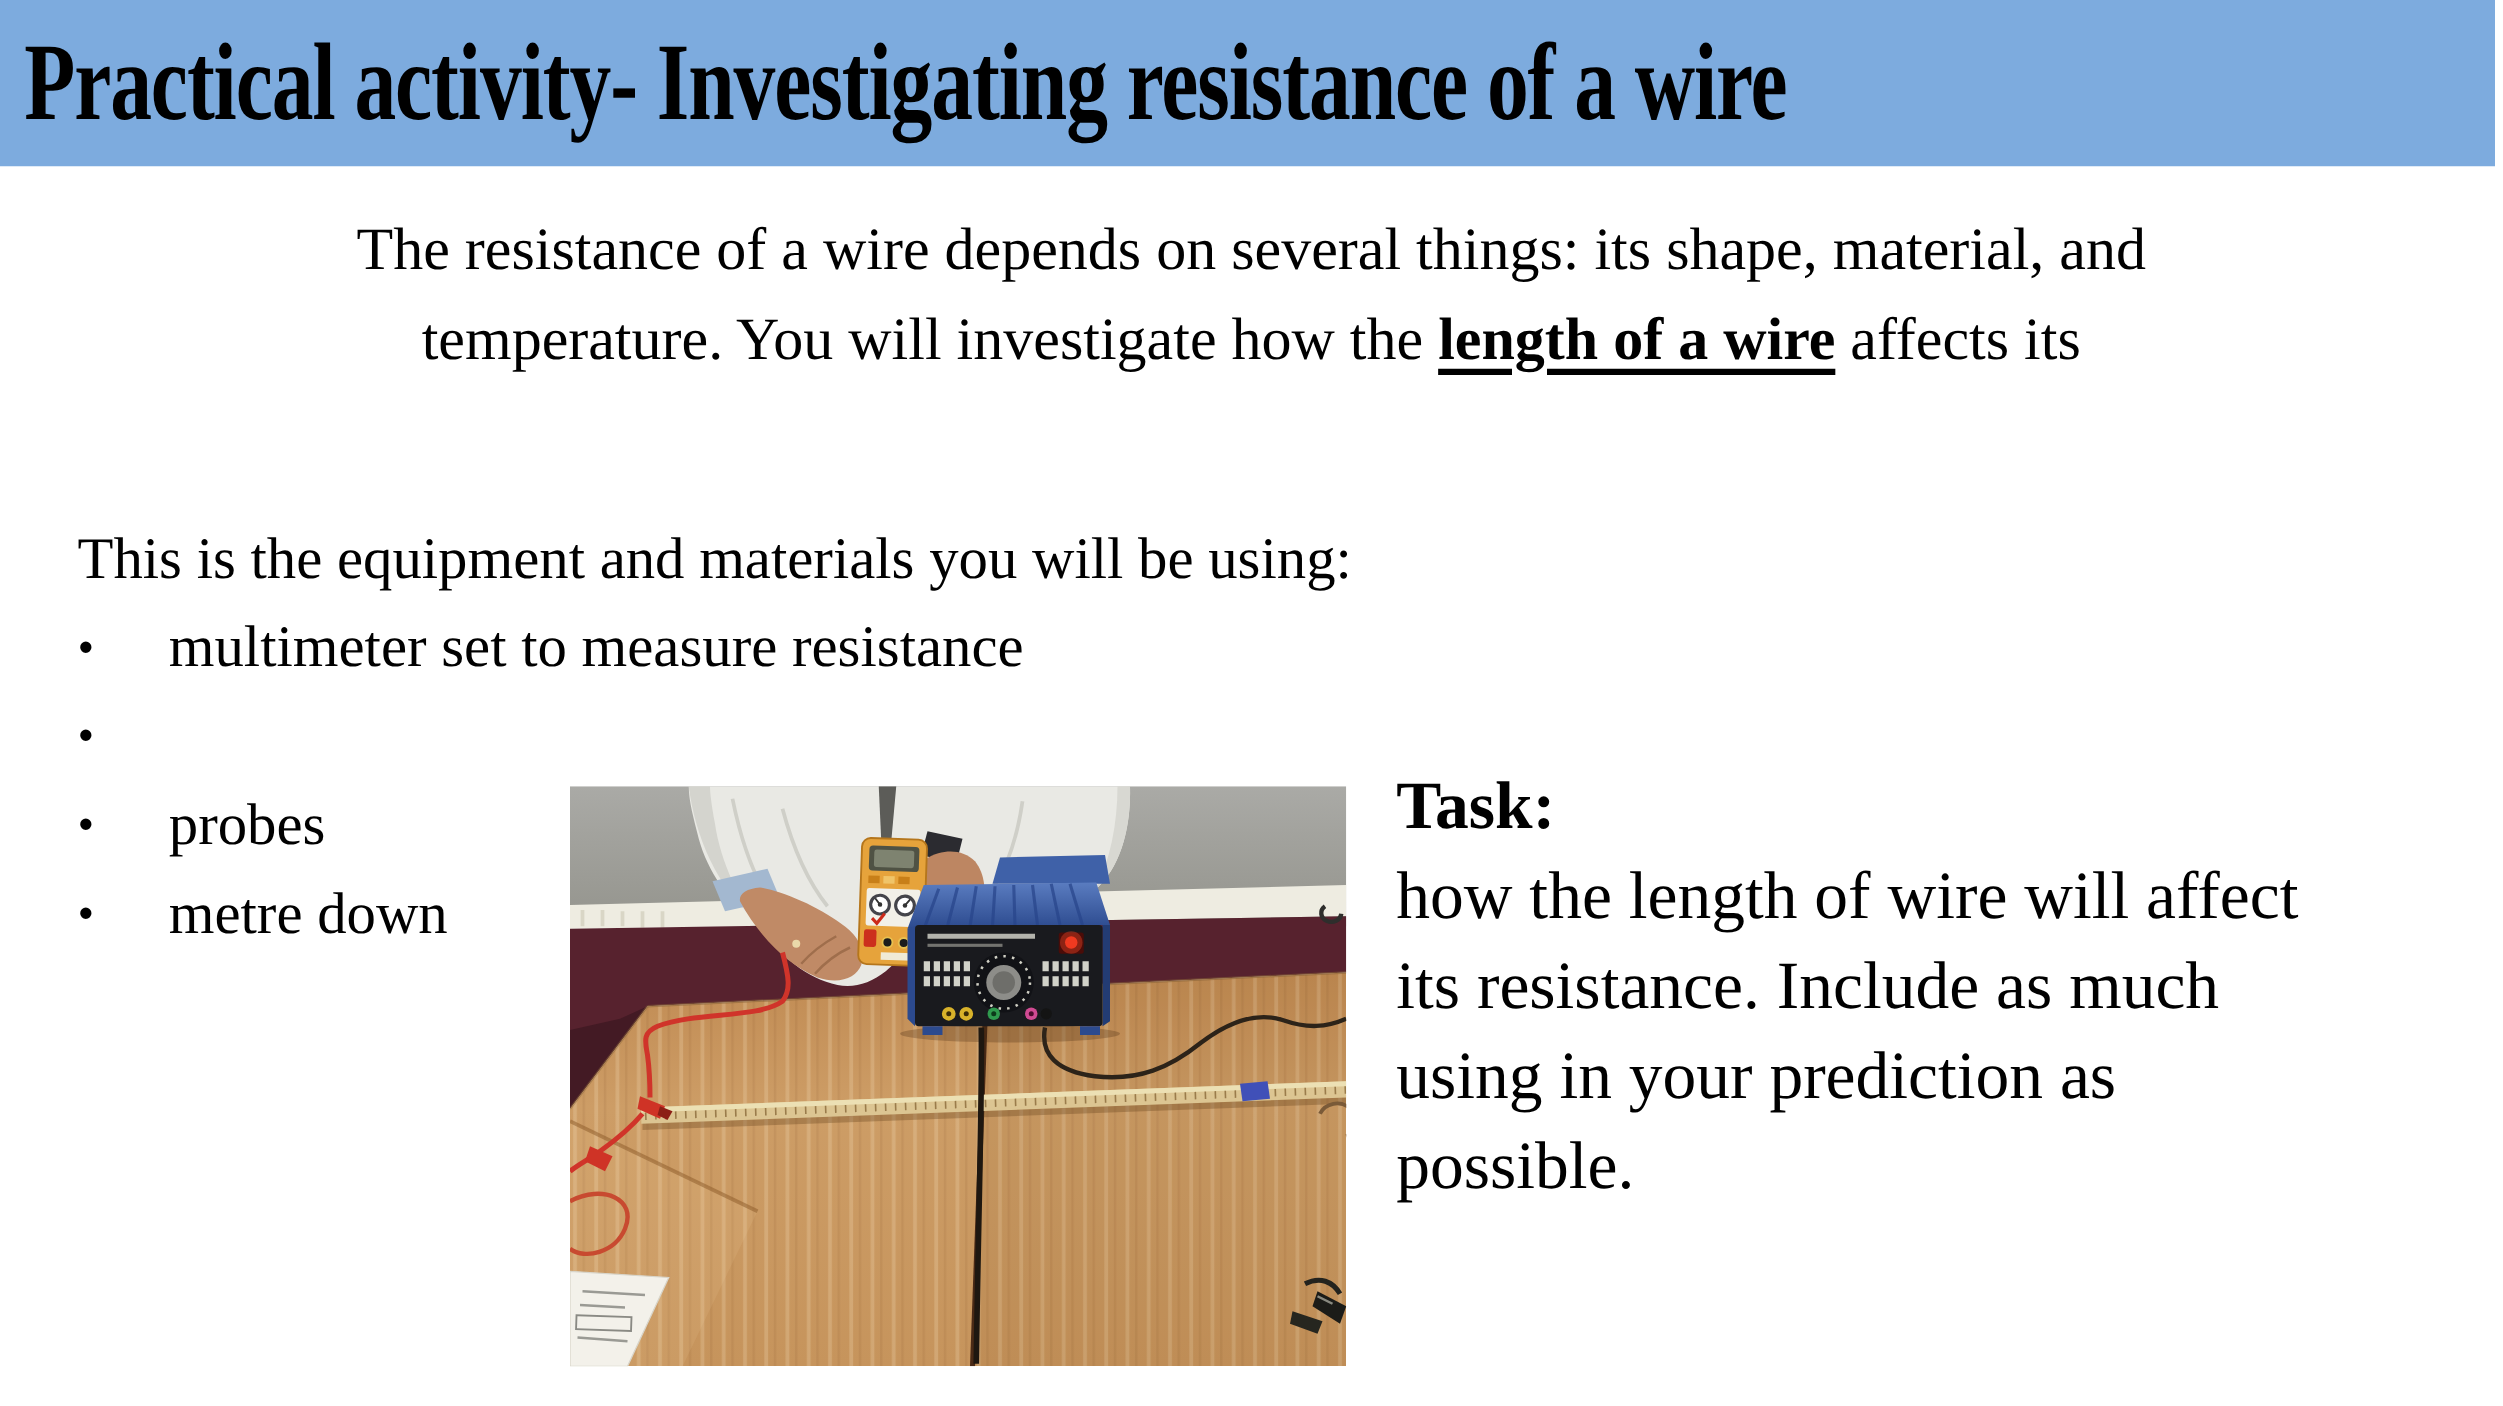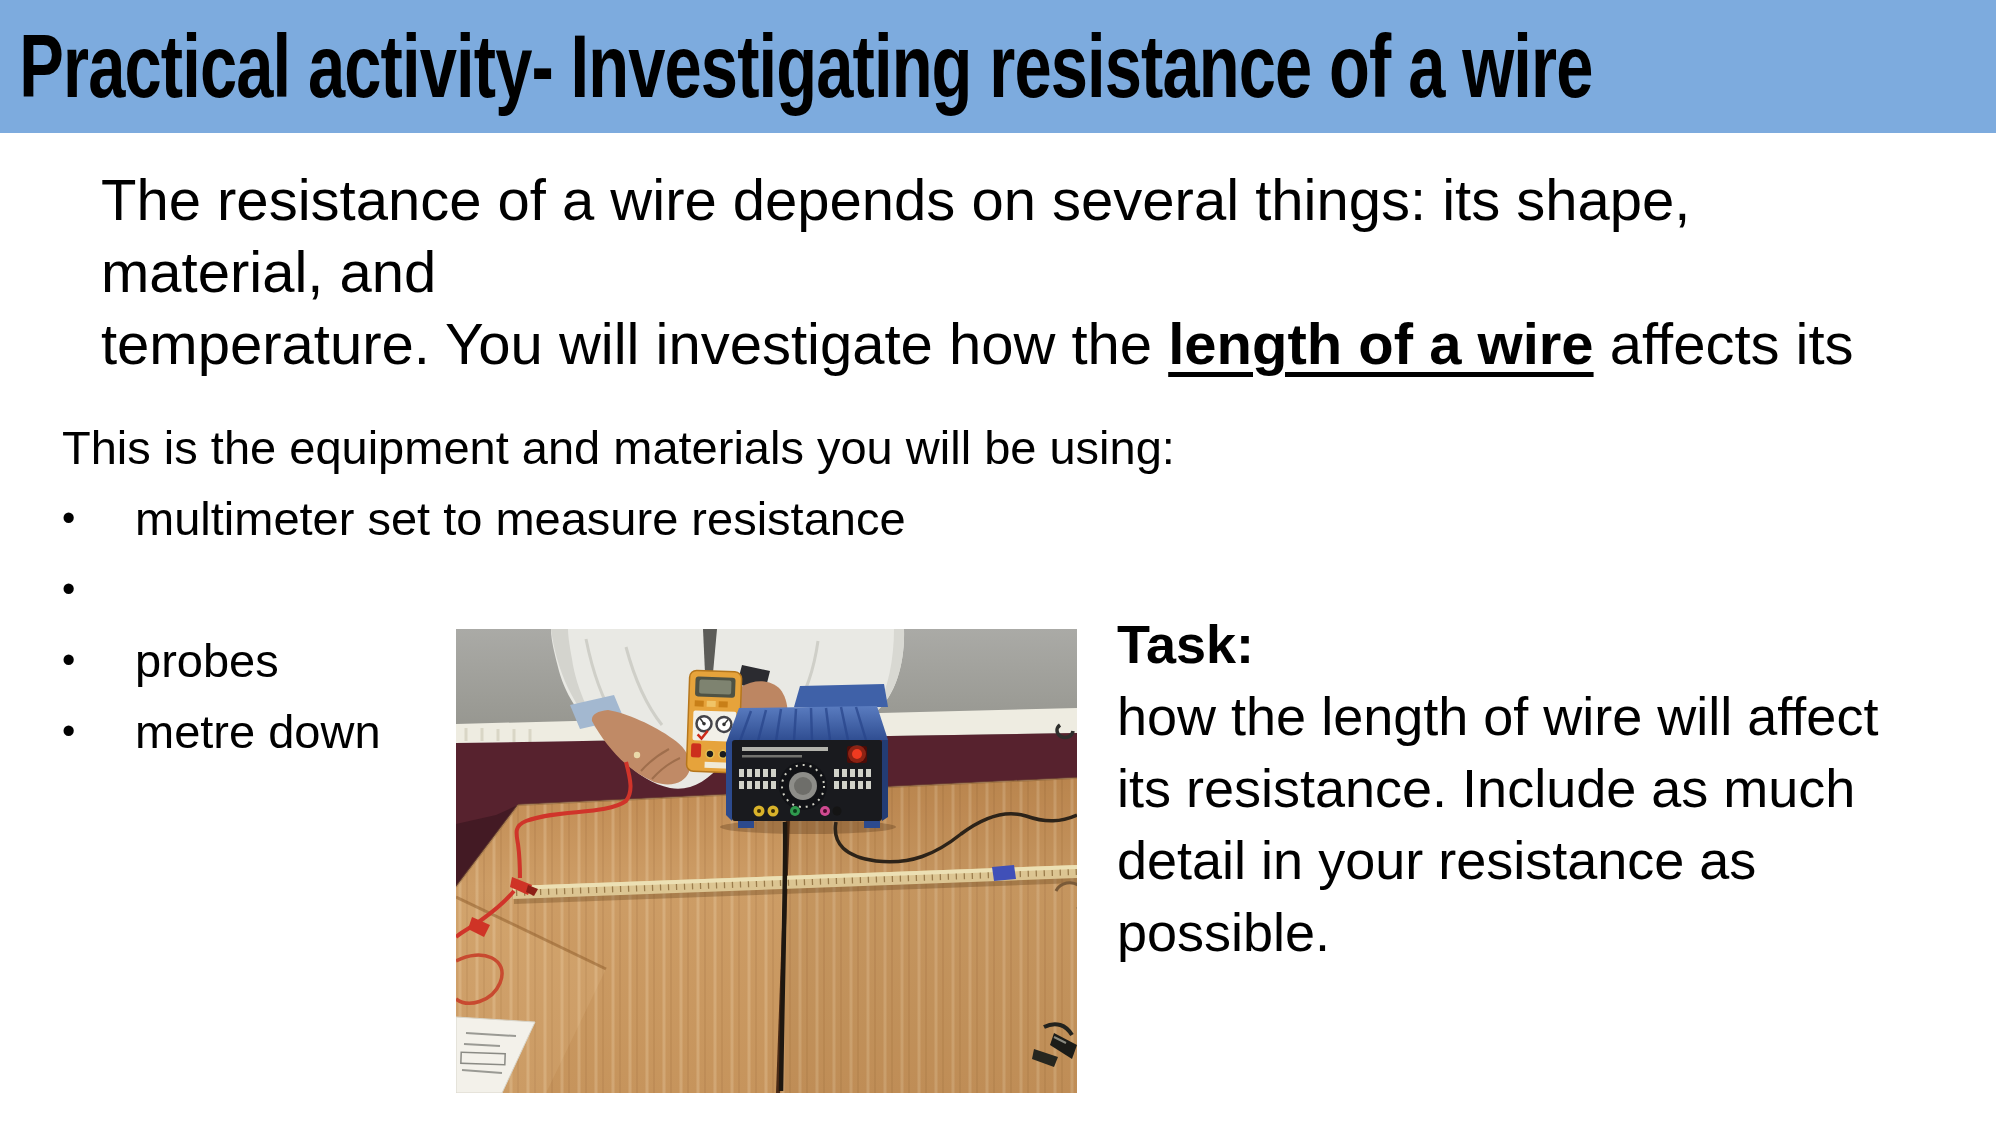--- a/index.html
+++ b/index.html
@@ -1,31 +1,31 @@
 <!DOCTYPE html>
 <html><head>
 <meta charset="utf-8">
 <style>
   html,body{margin:0;padding:0;background:#ffffff;}
   .slide{
     position:relative;width:2002px;height:1125px;background:#ffffff;
-    font-family:Liberation Sans, sans-serif;color:#000;overflow:hidden;
+    font-family:Liberation Serif, serif;color:#000;overflow:hidden;
   }
   .banner{
     position:absolute;left:0;top:0;width:1996px;height:133px;
     background:#7dabde;display:flex;align-items:center;
   }
   .title{
     display:inline-block;font-size:76px;font-weight:700;letter-spacing:-1px;
     white-space:nowrap;transform:scale(0.88,1.16);transform-origin:left center;
     padding-left:22px;
   }
   .intro{
     position:absolute;top:164px;left:101px;width:1800px;
-    font-size:58px;line-height:72px;
+    font-size:48px;line-height:72px;text-align:center;
   }
   .emph{
     font-weight:700;text-decoration:underline;
     text-decoration-thickness:5px;text-underline-offset:8px;
   }
   .equipment{
     position:absolute;top:412px;left:62px;font-size:47px;line-height:71px;
   }
   .eq-item{display:flex;}
   .bullet{
@@ -247,17 +247,17 @@
         <polygon points="578,420 602,428 598,438 576,430" fill="#26261f"></polygon>
         <path d="M598,408 L610,414" stroke="#8a8a80" stroke-width="2"></path>
       </g>
     </svg>
   </figure>
 
   <div class="task">
     <div class="task-heading">Task:</div>
     <div class="task-line">how the length of wire will affect</div>
     <div class="task-line">its resistance. Include as much</div>
-    <div class="task-line">detail in your resistance as</div>
+    <div class="task-line">using in your prediction as</div>
     <div class="task-line">possible.</div>
   </div>
 
 </div>
 
 </body></html>

